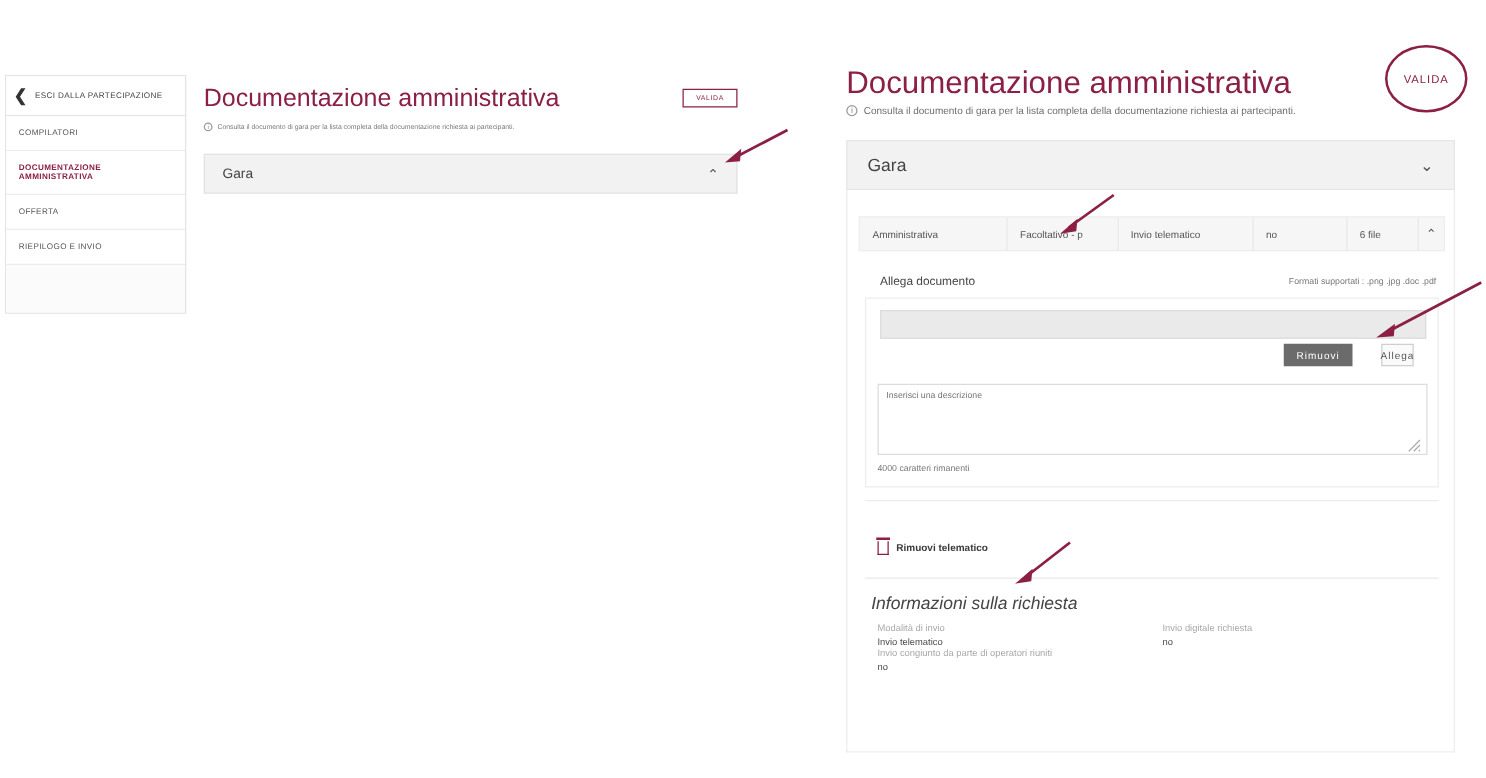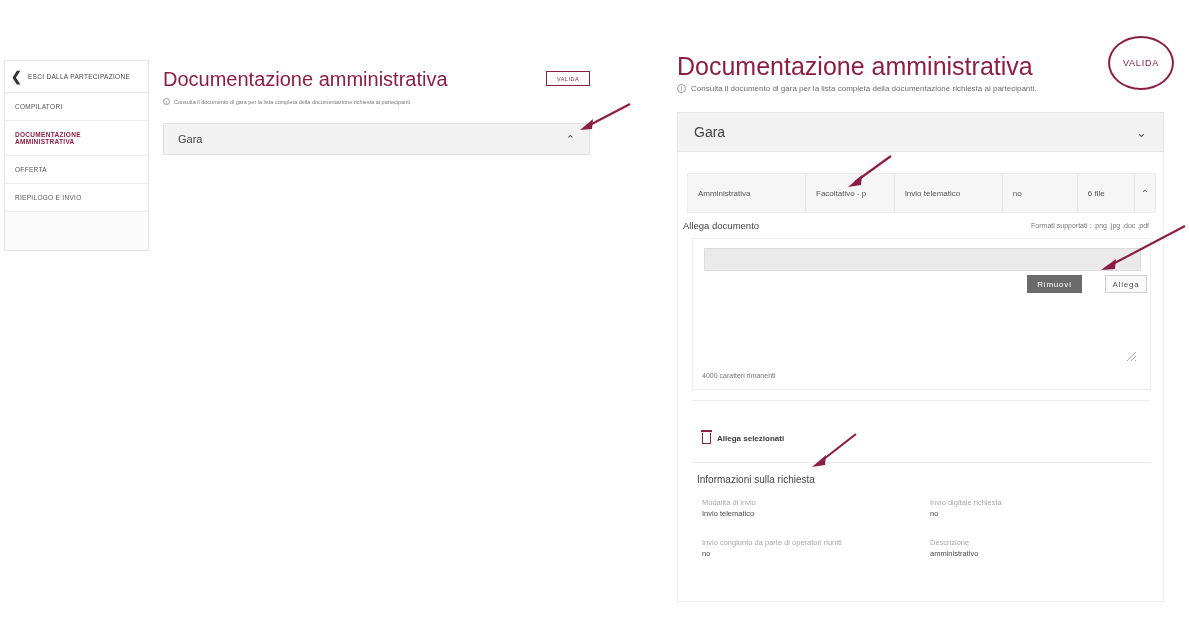--- a/index.html
+++ b/index.html
@@ -114,36 +114,36 @@
   .rp-gara .chev { font-size: 13px; color: #555; }
 
   .rp-card {
     position: absolute; left: 17px; top: 152px;
     width: 487px; height: 450px;
     background: #fff; border: 1px solid #ededed; border-top: none;
   }
 
   .row-head {
     position: absolute; left: 9px; top: 21px;
-    width: 469px; height: 40px;
+    width: 469px; height: 28px;
     background: #f6f6f6; border: 1px solid #ededed;
     display: flex; align-items: center;
     font-size: 8px; color: #555;
   }
   .row-head .c { padding: 0 10px; border-right: 1px solid #e7e7e7; height: 100%; display:flex; align-items:center;}
   .row-head .c:last-child { border-right: none; }
   .c1 { width: 120px; }
   .c2 { width: 90px; text-align: center; }
   .c3 { width: 110px; }
   .c4 { width: 76px; }
   .c5 { width: 58px; }
   .c6 { width: 15px; justify-content: center; font-size: 10px; color:#555;}
 
   .allega-label {
-    position: absolute; left: 5px; top: 68px;
+    position: absolute; left: 26px; top: 68px;
     font-size: 9.5px; color: #444;
   }
   .formati {
     position: absolute; right: 14px; top: 70px;
     font-size: 7px; color: #777;
   }
   .inner-box {
     position: absolute; left: 14px; top: 86px;
     width: 459px; height: 152px;
     background: #fff; border: 1px solid #ededed;
@@ -155,21 +155,21 @@
   }
   .btn-sfoglia {
     position: absolute; left: 349px; top: 123px;
     width: 55px; height: 18px;
     background: #6b6b6b; color: #fff;
     font-size: 8px; letter-spacing: .8px;
     display: flex; align-items: center; justify-content: center;
   }
   .btn-allega {
     position: absolute; left: 427px; top: 123px;
-    width: 42px; height: 18px;
+    width: 26px; height: 18px;
     background: #fafafa; color: #555; border: 1px solid #cfcfcf;
     font-size: 8px; letter-spacing: .8px;
     display: flex; align-items: center; justify-content: center;
   }
   .desc-area {
     position: absolute; left: 24px; top: 155px;
     width: 440px; height: 57px;
     border: 1px solid #dcdcdc; background: #fff;
     font-size: 7px; color: #aaa;
     padding: 5px 6px;
@@ -202,28 +202,28 @@
   .trash:before {
     content: ""; position: absolute; left: -2px; top: -3px;
     width: 11px; height: 2px; background: #8b1f45;
   }
   .divider2 {
     position: absolute; left: 14px; top: 310px;
     width: 459px; height: 1px; background: #e9e9e9;
   }
   .info-title {
     position: absolute; left: 19px; top: 322px;
-    font-size: 10px; color: #444;
+    font-size: 14px; color: #444; font-style: italic;
   }
   .info-grid {
     position: absolute; left: 24px; top: 346px;
     width: 450px;
     display: grid;
     grid-template-columns: 228px 222px;
-    row-gap: 20px;
+    row-gap: 0;
   }
   .fi-label { font-size: 7.5px; color: #a9a9a9; margin-bottom: 2px; }
   .fi-value { font-size: 7.5px; color: #4a4a4a; }
   .fi-value.link { color: #3a3a3a; text-decoration: underline; }
 </style>
 </head>
 <body>
 
 <div class="page">
 
@@ -295,55 +295,52 @@
       <div class="allega-label">Allega documento</div>
       <div class="formati">Formati supportati : .png .jpg .doc .pdf</div>
 
       <div class="inner-box">
         <input class="file-input" type="text" readonly="" value="" style="">
       </div>
 
       <div class="btn-sfoglia">Rimuovi</div>
       <div class="btn-allega">Allega</div>
 
+      <textarea class="desc-area" placeholder="Inserisci una descrizione" style=""></textarea>
       <svg class="resize-grip" width="12" height="12">
         <line x1="11" y1="2" x2="2" y2="11" stroke="#aaa" stroke-width="1"></line>
         <line x1="11" y1="6" x2="6" y2="11" stroke="#aaa" stroke-width="1"></line>
         <line x1="11" y1="10" x2="10" y2="11" stroke="#aaa" stroke-width="1"></line>
       </svg>
       <div class="charcount">4000 caratteri rimanenti</div>
 
       <div class="divider"></div>
 
       <div class="rimuovi">
         <span class="trash"></span>
-        <span>Allega selezionati</span>
+        <span>Rimuovi telematico</span>
       </div>
 
       <div class="divider2"></div>
 
       <div class="info-title">Informazioni sulla richiesta</div>
 
       <div class="info-grid">
         <div>
           <div class="fi-label">Modalità di invio</div>
           <div class="fi-value">Invio telematico</div>
         </div>
         <div>
           <div class="fi-label">Invio digitale richiesta</div>
           <div class="fi-value">no</div>
         </div>
         <div>
           <div class="fi-label">Invio congiunto da parte di operatori riuniti</div>
           <div class="fi-value">no</div>
         </div>
-        <div>
-          <div class="fi-label">Descrizione</div>
-          <div class="fi-value">amministrativo</div>
-        </div>
       </div>
     </div>
 
     <svg class="arrow" style="left:185px; top:152px;" width="50" height="38">
       <line x1="46" y1="4" x2="10" y2="30" stroke="#8b1f45" stroke-width="2.2"></line>
       <polygon points="3,35 17,23 16,33" fill="#8b1f45"></polygon>
     </svg>
 
     <svg class="arrow" style="left:435px; top:222px;" width="95" height="52">
       <line x1="90" y1="4" x2="14" y2="44" stroke="#8b1f45" stroke-width="2.2"></line>

